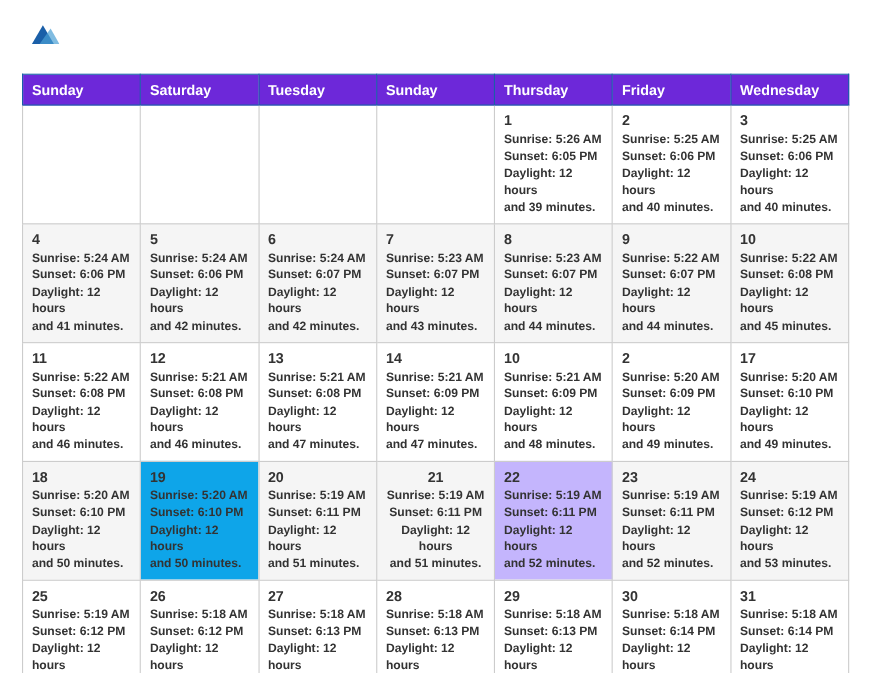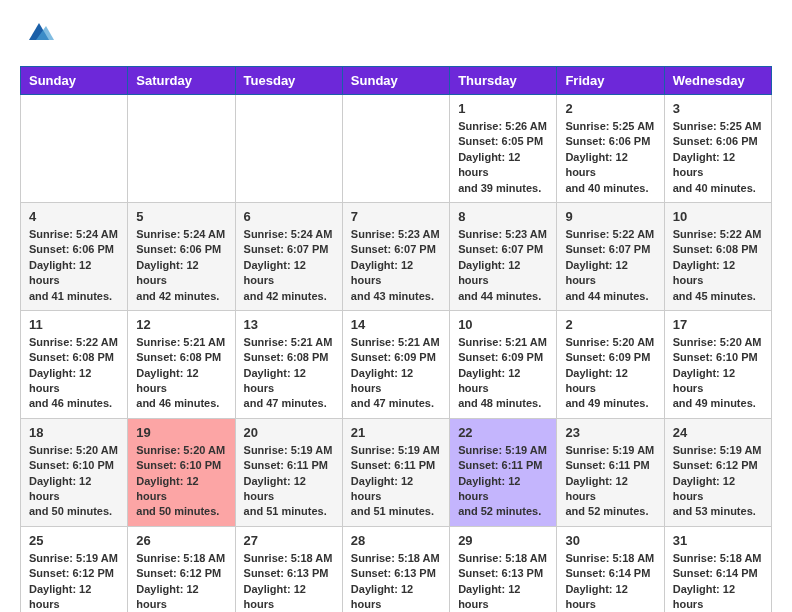--- a/index.html
+++ b/index.html
@@ -195,29 +195,29 @@
         <td>
           <div class="day-number">17</div>
           <div class="day-info">Sunrise: 5:20 AM<br>Sunset: 6:10 PM<br>Daylight: 12 hours<br>and 49 minutes.</div>
         </td>
       </tr>
       <tr>
         <td style="background: rgb(245, 245, 245);">
           <div class="day-number">18</div>
           <div class="day-info">Sunrise: 5:20 AM<br>Sunset: 6:10 PM<br>Daylight: 12 hours<br>and 50 minutes.</div>
         </td>
-        <td style="background: #fca5a5;">
+        <td style="background: #0ea5e9;">
           <div class="day-number">19</div>
           <div class="day-info">Sunrise: 5:20 AM<br>Sunset: 6:10 PM<br>Daylight: 12 hours<br>and 50 minutes.</div>
         </td>
         <td style="background: rgb(245, 245, 245);">
           <div class="day-number">20</div>
           <div class="day-info">Sunrise: 5:19 AM<br>Sunset: 6:11 PM<br>Daylight: 12 hours<br>and 51 minutes.</div>
         </td>
-        <td style="background: rgb(245, 245, 245);">
+        <td style="background: rgb(245, 245, 245); text-align: center;">
           <div class="day-number">21</div>
           <div class="day-info">Sunrise: 5:19 AM<br>Sunset: 6:11 PM<br>Daylight: 12 hours<br>and 51 minutes.</div>
         </td>
         <td style="background: #c4b5fd;">
           <div class="day-number">22</div>
           <div class="day-info">Sunrise: 5:19 AM<br>Sunset: 6:11 PM<br>Daylight: 12 hours<br>and 52 minutes.</div>
         </td>
         <td style="background: rgb(245, 245, 245);">
           <div class="day-number">23</div>
           <div class="day-info">Sunrise: 5:19 AM<br>Sunset: 6:11 PM<br>Daylight: 12 hours<br>and 52 minutes.</div>

